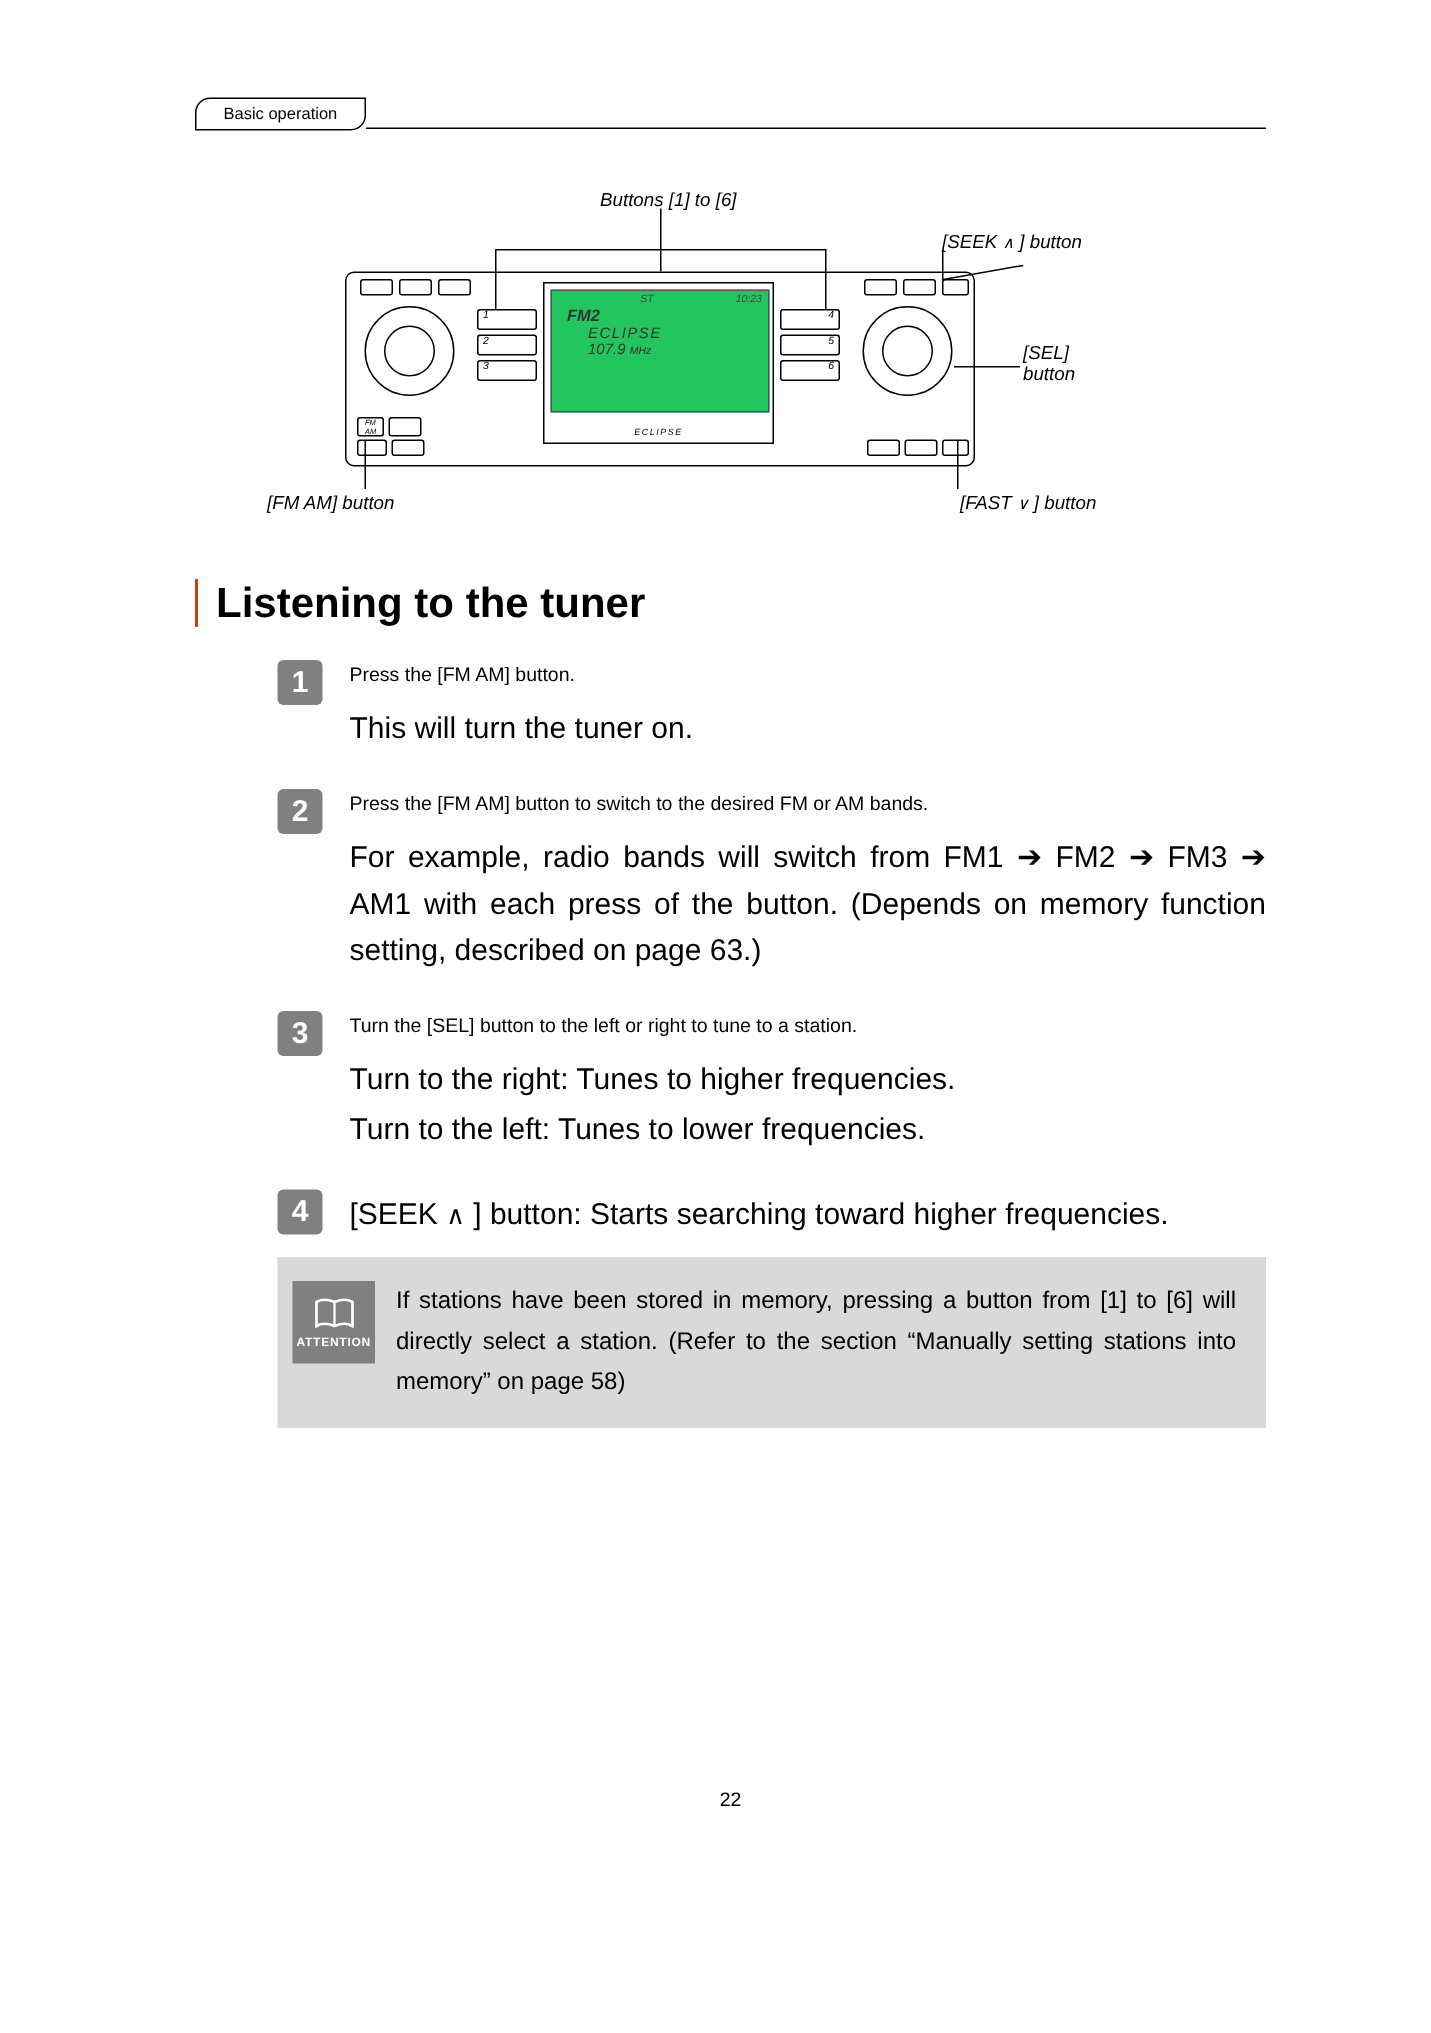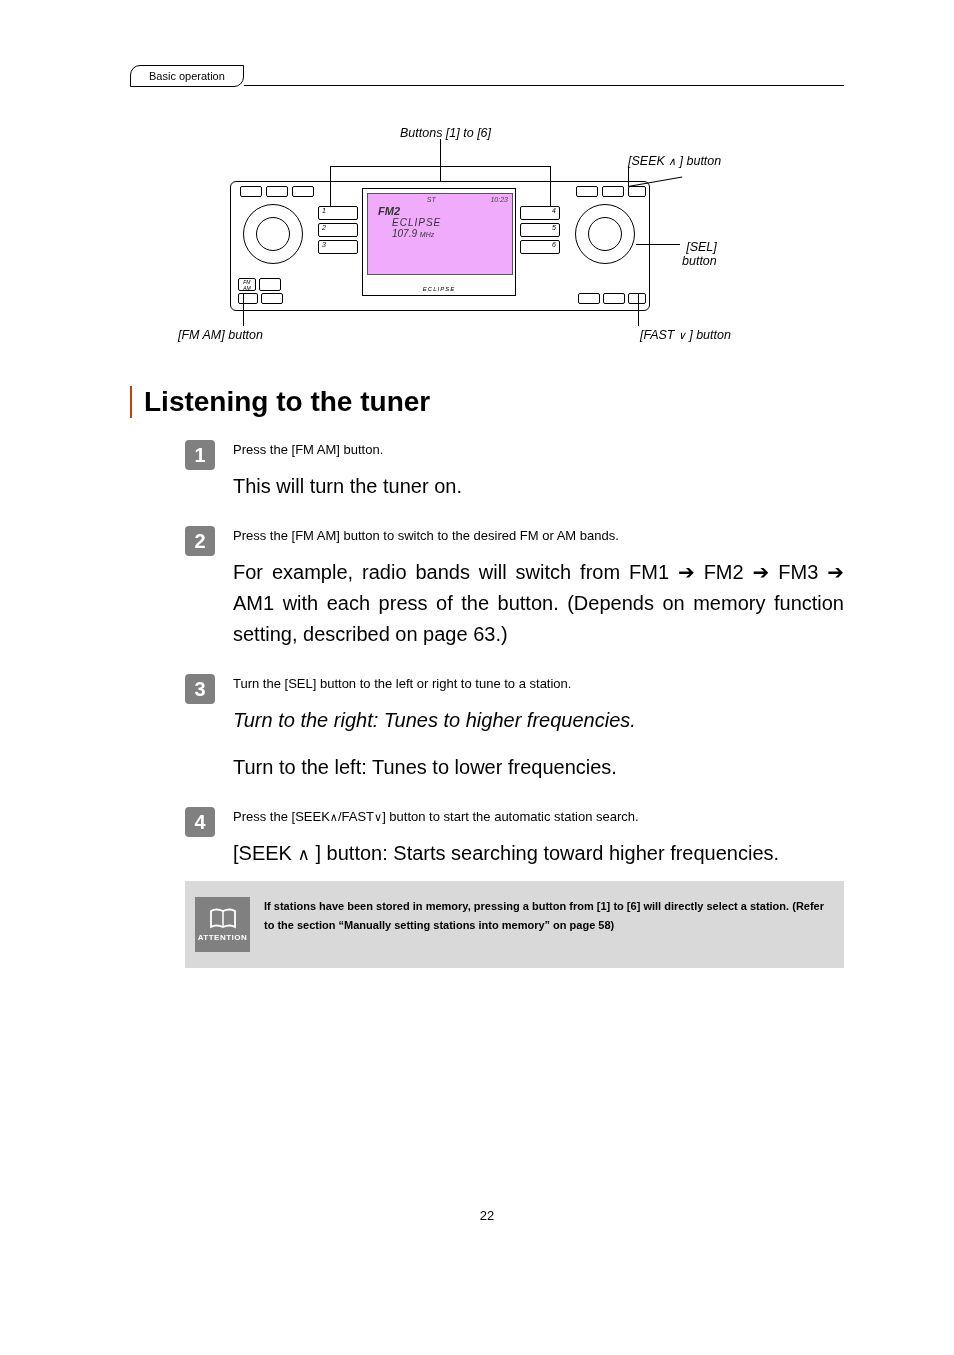--- a/index.html
+++ b/index.html
@@ -117,24 +117,23 @@
     }
     .attention-icon svg {
       margin-bottom: 2px;
     }
     .attention-label {
       font-size: 8px;
       font-weight: bold;
       letter-spacing: 0.5px;
     }
     .attention-text {
-      font-size: 11px;
+      font-size: 16px;
       line-height: 1.7;
       text-align: justify;
-      font-weight: bold;
     }
     .page-num {
       text-align: center;
       font-size: 13px;
       margin-top: 240px;
     }
     .up-caret::after { content: "\2227"; font-size: 0.85em; }
     .down-caret::after { content: "\2228"; font-size: 0.85em; }
   </style>
 </head>
@@ -142,21 +141,21 @@
 
 <div class="breadcrumb-row">
   <div class="breadcrumb-tab">Basic operation</div>
   <div class="breadcrumb-spacer"></div>
 </div>
 
 <div class="diagram-area">
 
   <div class="diagram-label" style="left:270px; top:-10px;">Buttons [1] to [6]</div>
   <div class="diagram-label" style="left:498px; top:18px;">[SEEK <span class="up-caret"></span> ] button</div>
-  <div class="diagram-label" style="left:552px; top:104px;text-align:right;">[SEL]<br>button</div>
+  <div class="diagram-label" style="left:552px; top:92px;">[SEL]<br>button</div>
   <div class="diagram-label" style="left:48px; top:192px;">[FM AM] button</div>
   <div class="diagram-label" style="left:510px; top:192px;">[FAST <span class="down-caret"></span> ] button</div>
 
   <div class="diagram-rect" style="left:100px; top:45px; width:420px; height:130px;"></div>
 
   <div style="position:absolute; left:113px; top:68px; width:60px; height:60px; border:1.5px solid #000; border-radius:50%;">
     <div style="position:absolute; left:12px; top:12px; width:34px; height:34px; border:1px solid #000; border-radius:50%;"></div>
   </div>
 
   <div style="position:absolute; left:445px; top:68px; width:60px; height:60px; border:1.5px solid #000; border-radius:50%;">
@@ -181,21 +180,21 @@
     <div style="width:40px;height:14px;border:1px solid #000;border-radius:2px;font-size:7px;padding-left:3px;">3</div>
   </div>
 
   <div style="position:absolute; left:390px; top:70px;">
     <div style="width:40px;height:14px;border:1px solid #000;border-radius:2px;font-size:7px;text-align:right;padding-right:3px;margin-bottom:3px;">4</div>
     <div style="width:40px;height:14px;border:1px solid #000;border-radius:2px;font-size:7px;text-align:right;padding-right:3px;margin-bottom:3px;">5</div>
     <div style="width:40px;height:14px;border:1px solid #000;border-radius:2px;font-size:7px;text-align:right;padding-right:3px;">6</div>
   </div>
 
   <div style="position:absolute; left:232px; top:52px; width:154px; height:108px; border:1px solid #000;">
-    <div style="position:absolute; left:4px; top:4px; width:146px; height:82px; background:#f0abfc; border:1px solid #555;">
+    <div style="position:absolute; left:4px; top:4px; width:146px; height:82px; background:#22c55e; border:1px solid #555;">
       <div style="font-size:7px; color:#444; padding:2px 4px; display:flex; justify-content:space-between;">
         <span></span>
           <span>ST</span>
           <span>10:23</span>
       </div>
       <div style="font-size:11px; color:#333; padding-left:10px; font-weight:bold;">FM2</div>
       <div style="font-size:10px; color:#333; padding-left:24px; letter-spacing:1px;">ECLIPSE</div>
       <div style="font-size:10px; color:#333; padding-left:24px;"><span>107.9</span> <span style="font-size:7px;">MHz</span></div>
     </div>
     <div style="position:absolute; bottom:3px; width:100%; text-align:center; font-size:6px; letter-spacing:1px;">ECLIPSE</div>
@@ -245,31 +244,28 @@
   <div class="step-content">
     <div class="step-title">Press the [FM AM] button to switch to the desired FM or AM bands.</div>
     <div class="step-desc">For example, radio bands will switch from FM1 ➔ FM2 ➔ FM3 ➔ AM1 with each press of the button. (Depends on memory function setting, described on page 63.)</div>
   </div>
 </div>
 
 <div class="step">
   <div class="step-num">3</div>
   <div class="step-content">
     <div class="step-title" style="text-align:justify;">Turn the [SEL] button to the left or right to tune to a station.</div>
-    <div class="step-desc" style="margin-bottom:16px;font-style:italic;">Turn to the right:  Tunes to higher frequencies.</div>
+    <div class="step-desc" style="margin-bottom:2px;">Turn to the right:  Tunes to higher frequencies.</div>
     <div class="step-desc">Turn to the left:    Tunes to lower frequencies.</div>
   </div>
 </div>
 
 <div class="step">
   <div class="step-num">4</div>
   <div class="step-content">
-    <div class="step-title">
-      <span>Press the [SEEK</span><span class="up-caret"></span><span>/FAST</span><span class="down-caret"></span><span>] button to start the automatic station search.</span>
-    </div>
     <div class="step-desc" style="margin-bottom:2px;">
       <span>[SEEK </span><span class="up-caret"></span><span> ] button:  Starts searching toward higher frequencies.</span>
     </div>
   </div>
 </div>
 
 <div class="attention-box">
   <div class="attention-icon">
     <svg width="30" height="24" viewBox="0 0 30 24">
       <path d="M3 4 Q8 1 15 4 Q22 1 27 4 L27 20 Q22 17 15 20 Q8 17 3 20 Z" fill="none" stroke="#fff" stroke-width="1.8"></path>

